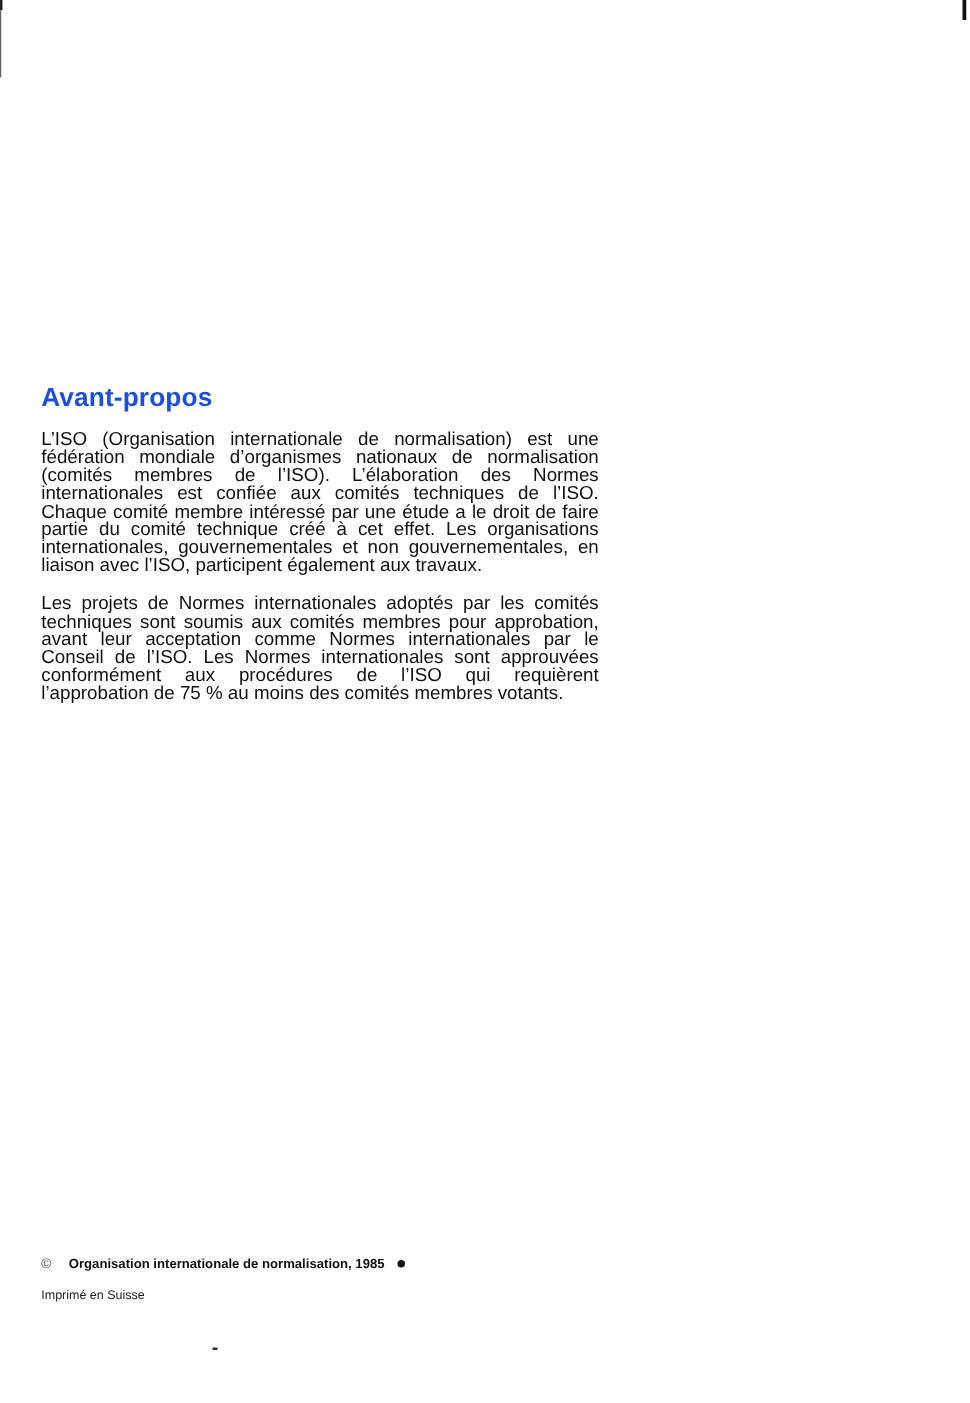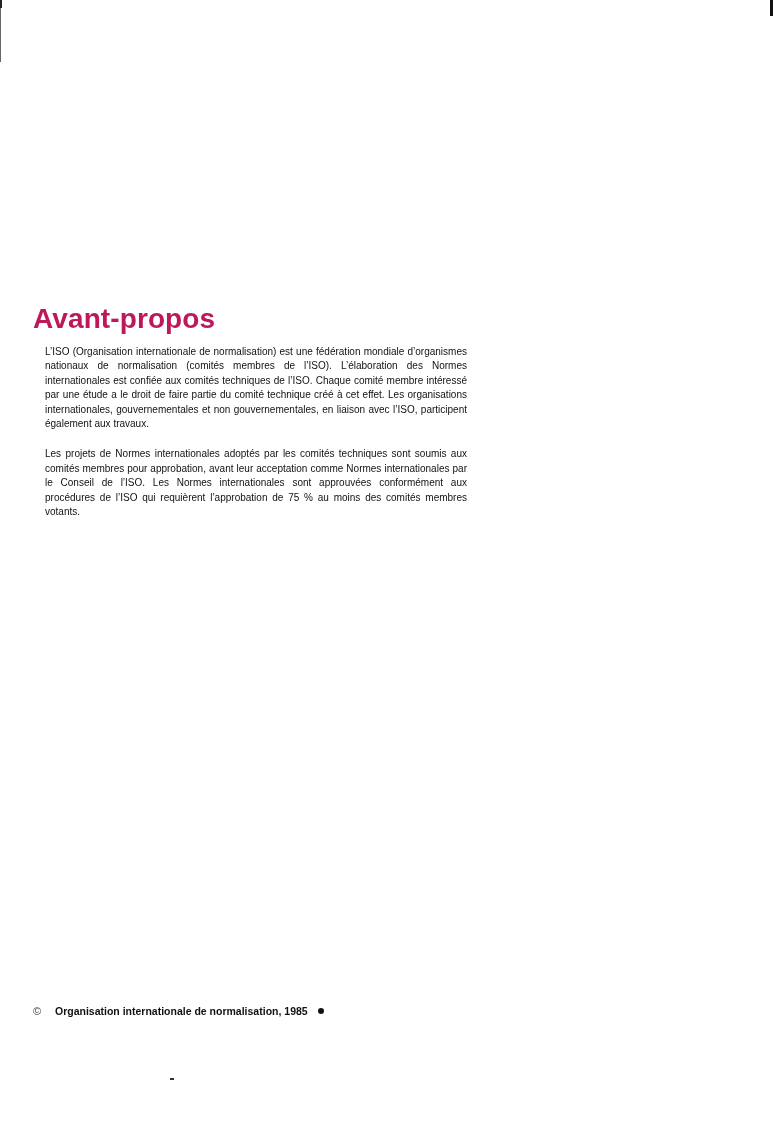--- a/index.html
+++ b/index.html
@@ -6,25 +6,25 @@
     body {
       width: 776px; height: 1122px; position: relative; overflow: hidden;
       font-family: "Liberation Sans", sans-serif; color: #111111;
     }
     .edge-left { position: absolute; left: 0; top: 0; width: 1px; height: 62px; background: #666; }
     .edge-left-top { position: absolute; left: 0; top: 0; width: 2px; height: 8px; background: #222; }
     .edge-right { position: absolute; right: 3px; top: 0; width: 3px; height: 16px; background: #111; }
 
     .content { position: absolute; left: 33px; top: 306px; width: 446px; }
     h1 {
-      margin: 0; font-size: 28px; font-weight: bold; letter-spacing: 0.1px;
-      line-height: 26px; color: #be185d;
+      margin: 0; font-size: 21px; font-weight: bold; letter-spacing: 0.1px;
+      line-height: 26px; color: #1d4ed8;
     }
     .para {
-      margin: 12px; font-size: 10px; line-height: 14.4px; text-align: justify;
+      margin: 0; font-size: 15px; line-height: 14.4px; text-align: justify;
       text-align-last: left;
     }
     .p1 { margin-top: 13px; }
     .p2 { margin-top: 16px; }
     .p3 { margin-top: 16px; }
     .p4 { margin-top: 16px; }
     em { font-style: italic; }
 
     .footer { position: absolute; left: 33px; top: 1005px; width: 400px; }
     .copyright-line { display: flex; align-items: center; font-size: 10.5px; }
@@ -46,15 +46,16 @@
   <p class="para p1">L’ISO (Organisation internationale de normalisation) est une fédération mondiale d’organismes nationaux de normalisation (comités membres de l’ISO). L’élaboration des Normes internationales est confiée aux comités techniques de l’ISO. Chaque comité membre intéressé par une étude a le droit de faire partie du comité technique créé à cet effet. Les organisations internationales, gouvernementales et non gouvernementales, en liaison avec l’ISO, participent également aux travaux.</p>
   <p class="para p2">Les projets de Normes internationales adoptés par les comités techniques sont soumis aux comités membres pour approbation, avant leur acceptation comme Normes internationales par le Conseil de l’ISO. Les Normes internationales sont approuvées conformément aux procédures de l’ISO qui requièrent l’approbation de 75 % au moins des comités membres votants.</p>
 </div>
 
 <div class="footer">
   <div class="copyright-line">
     <span class="copy-icon">©</span>
     <span class="org">Organisation internationale de normalisation, 1985</span>
     <span class="bullet"></span>
   </div>
+  <div class="printed">Imprimé en Suisse</div>
 </div>
 
 <div class="mark"></div>
 
 </body></html>

